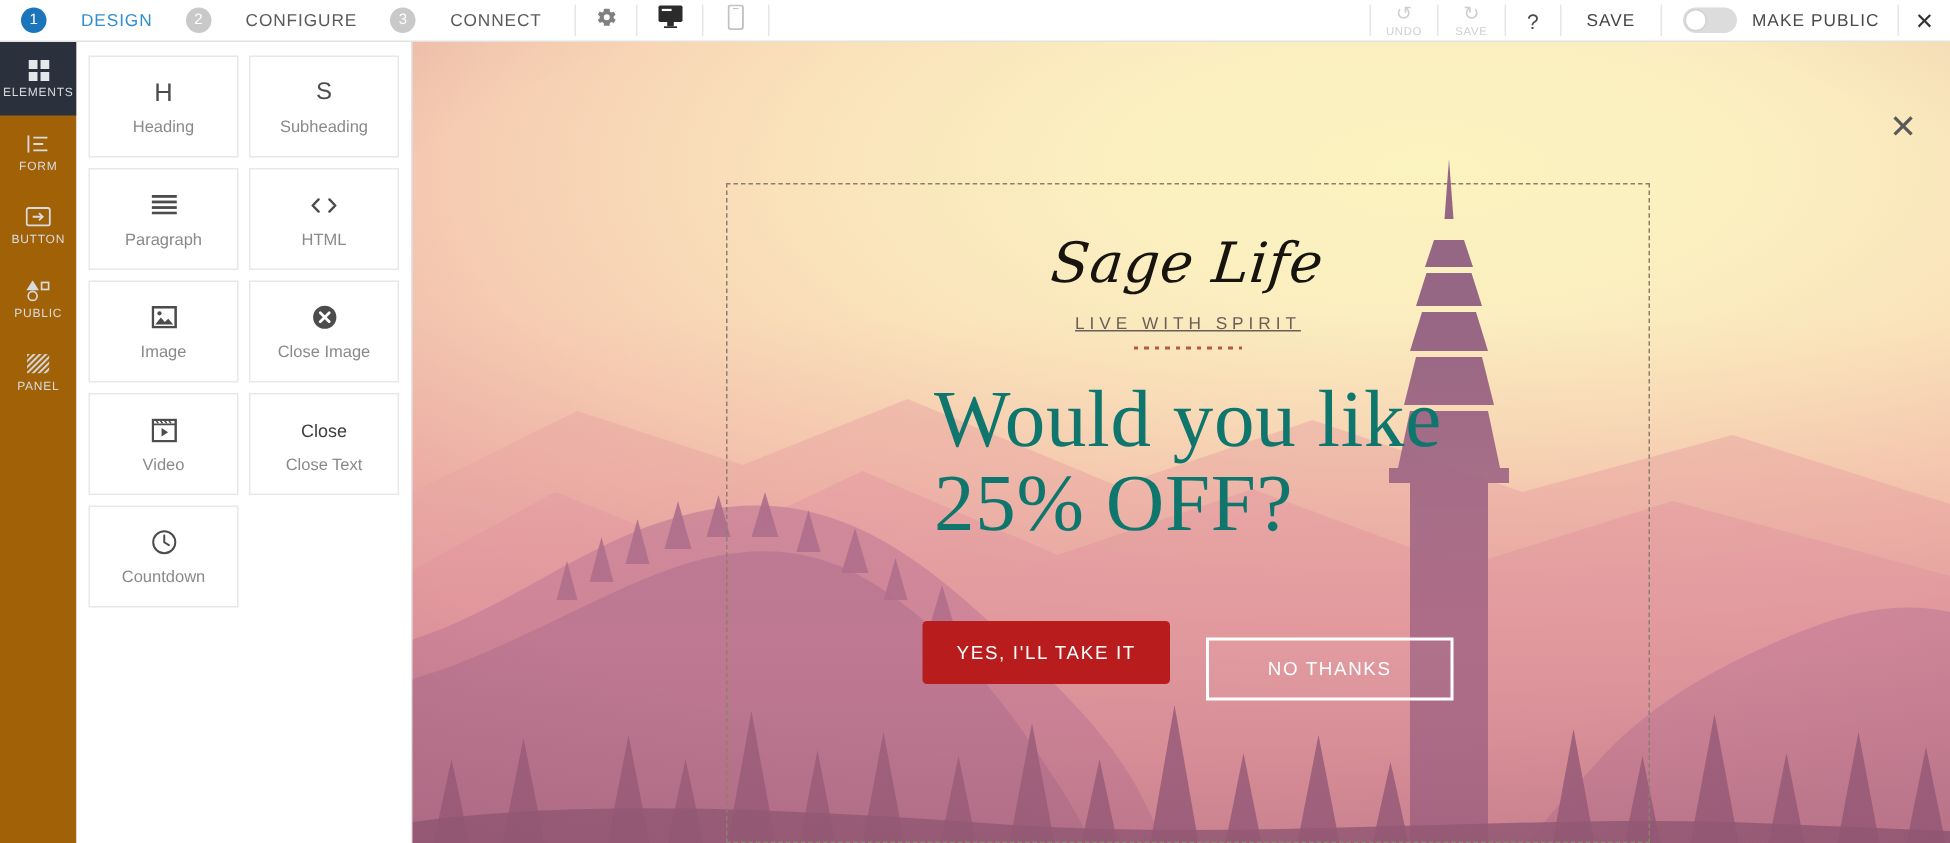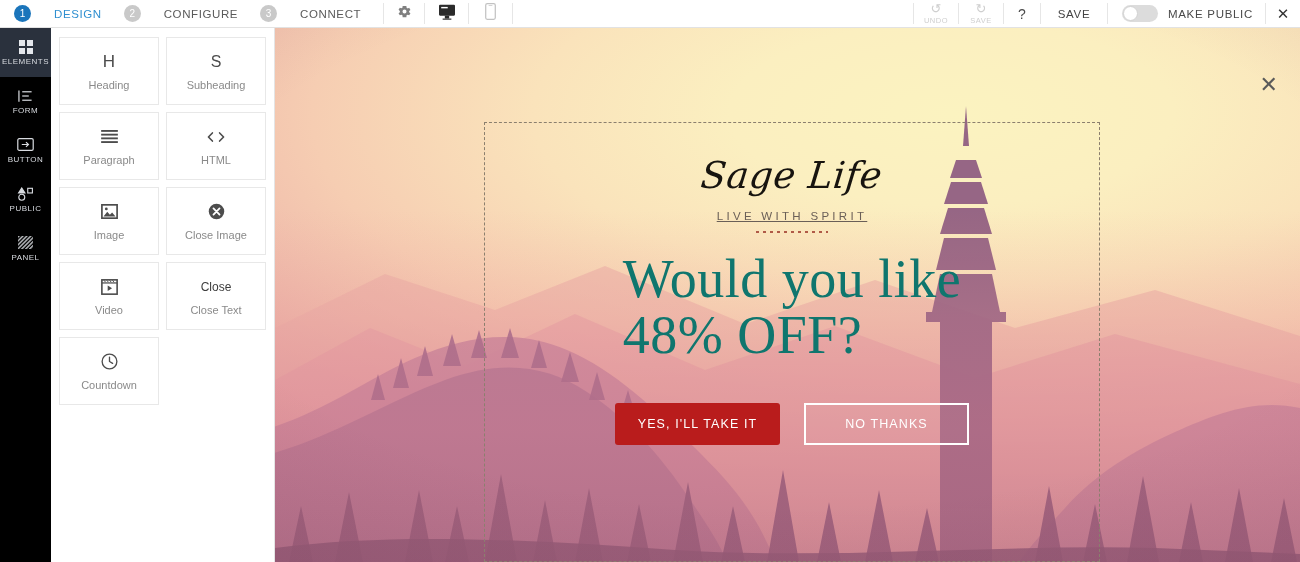--- a/index.html
+++ b/index.html
@@ -73,21 +73,21 @@
   .tb-public .lbl { font-size: 11.5px; letter-spacing: .7px; color: #4a4a4a; }
   .tb-close {
     width: 34px; display: flex; align-items: center; justify-content: center;
     font-size: 15px; color: #333; cursor: pointer;
   }
 
   
   .rail {
     position: absolute; top: 28px; left: 0;
     width: 51px; height: 534px;
-    background: #000000;
+    background: #a16207;
   }
   .rail-item {
     height: 49px; display: flex; flex-direction: column;
     align-items: center; justify-content: center;
     color: #d8dbe0; cursor: pointer; gap: 3px;
   }
   .rail-item.active { background: #2a313d; }
   .rail-item .r-ico { height: 15px; display:flex; align-items:center; }
   .rail-item .r-lb {
     font-size: 8px; letter-spacing: .5px;
@@ -198,20 +198,21 @@
     width: 165px; height: 42px;
     display: flex; align-items: center; justify-content: center;
     font-size: 12.5px; letter-spacing: 1.1px;
     color: #ffffff; cursor: pointer;
     font-family: "Liberation Sans", sans-serif;
   }
   .btn.primary { background: #b91c1c; border-radius: 3px; }
   .btn.ghost {
     background: rgba(255,255,255,0.03);
     border: 2px solid #ffffff;
+    margin-top: 22px;
   }
 </style>
 </head>
 <body>
 
 <div id="app">
 
   <div class="topbar">
 
     <div class="steps">
@@ -517,21 +518,21 @@
 
     <div class="selection">
       <div class="popup">
 
         <div class="brand">Sage Life</div>
         <div class="tagline">LIVE WITH SPIRIT</div>
         <div class="dots"></div>
 
         <div class="headline">
           <div>Would you like</div>
-          <div>48% OFF?</div>
+          <div>25% OFF?</div>
         </div>
 
         <div class="ctas">
           <div class="btn primary">YES, I'LL TAKE IT</div>
           <div class="btn ghost">NO THANKS</div>
         </div>
 
       </div>
     </div>
   </div>

